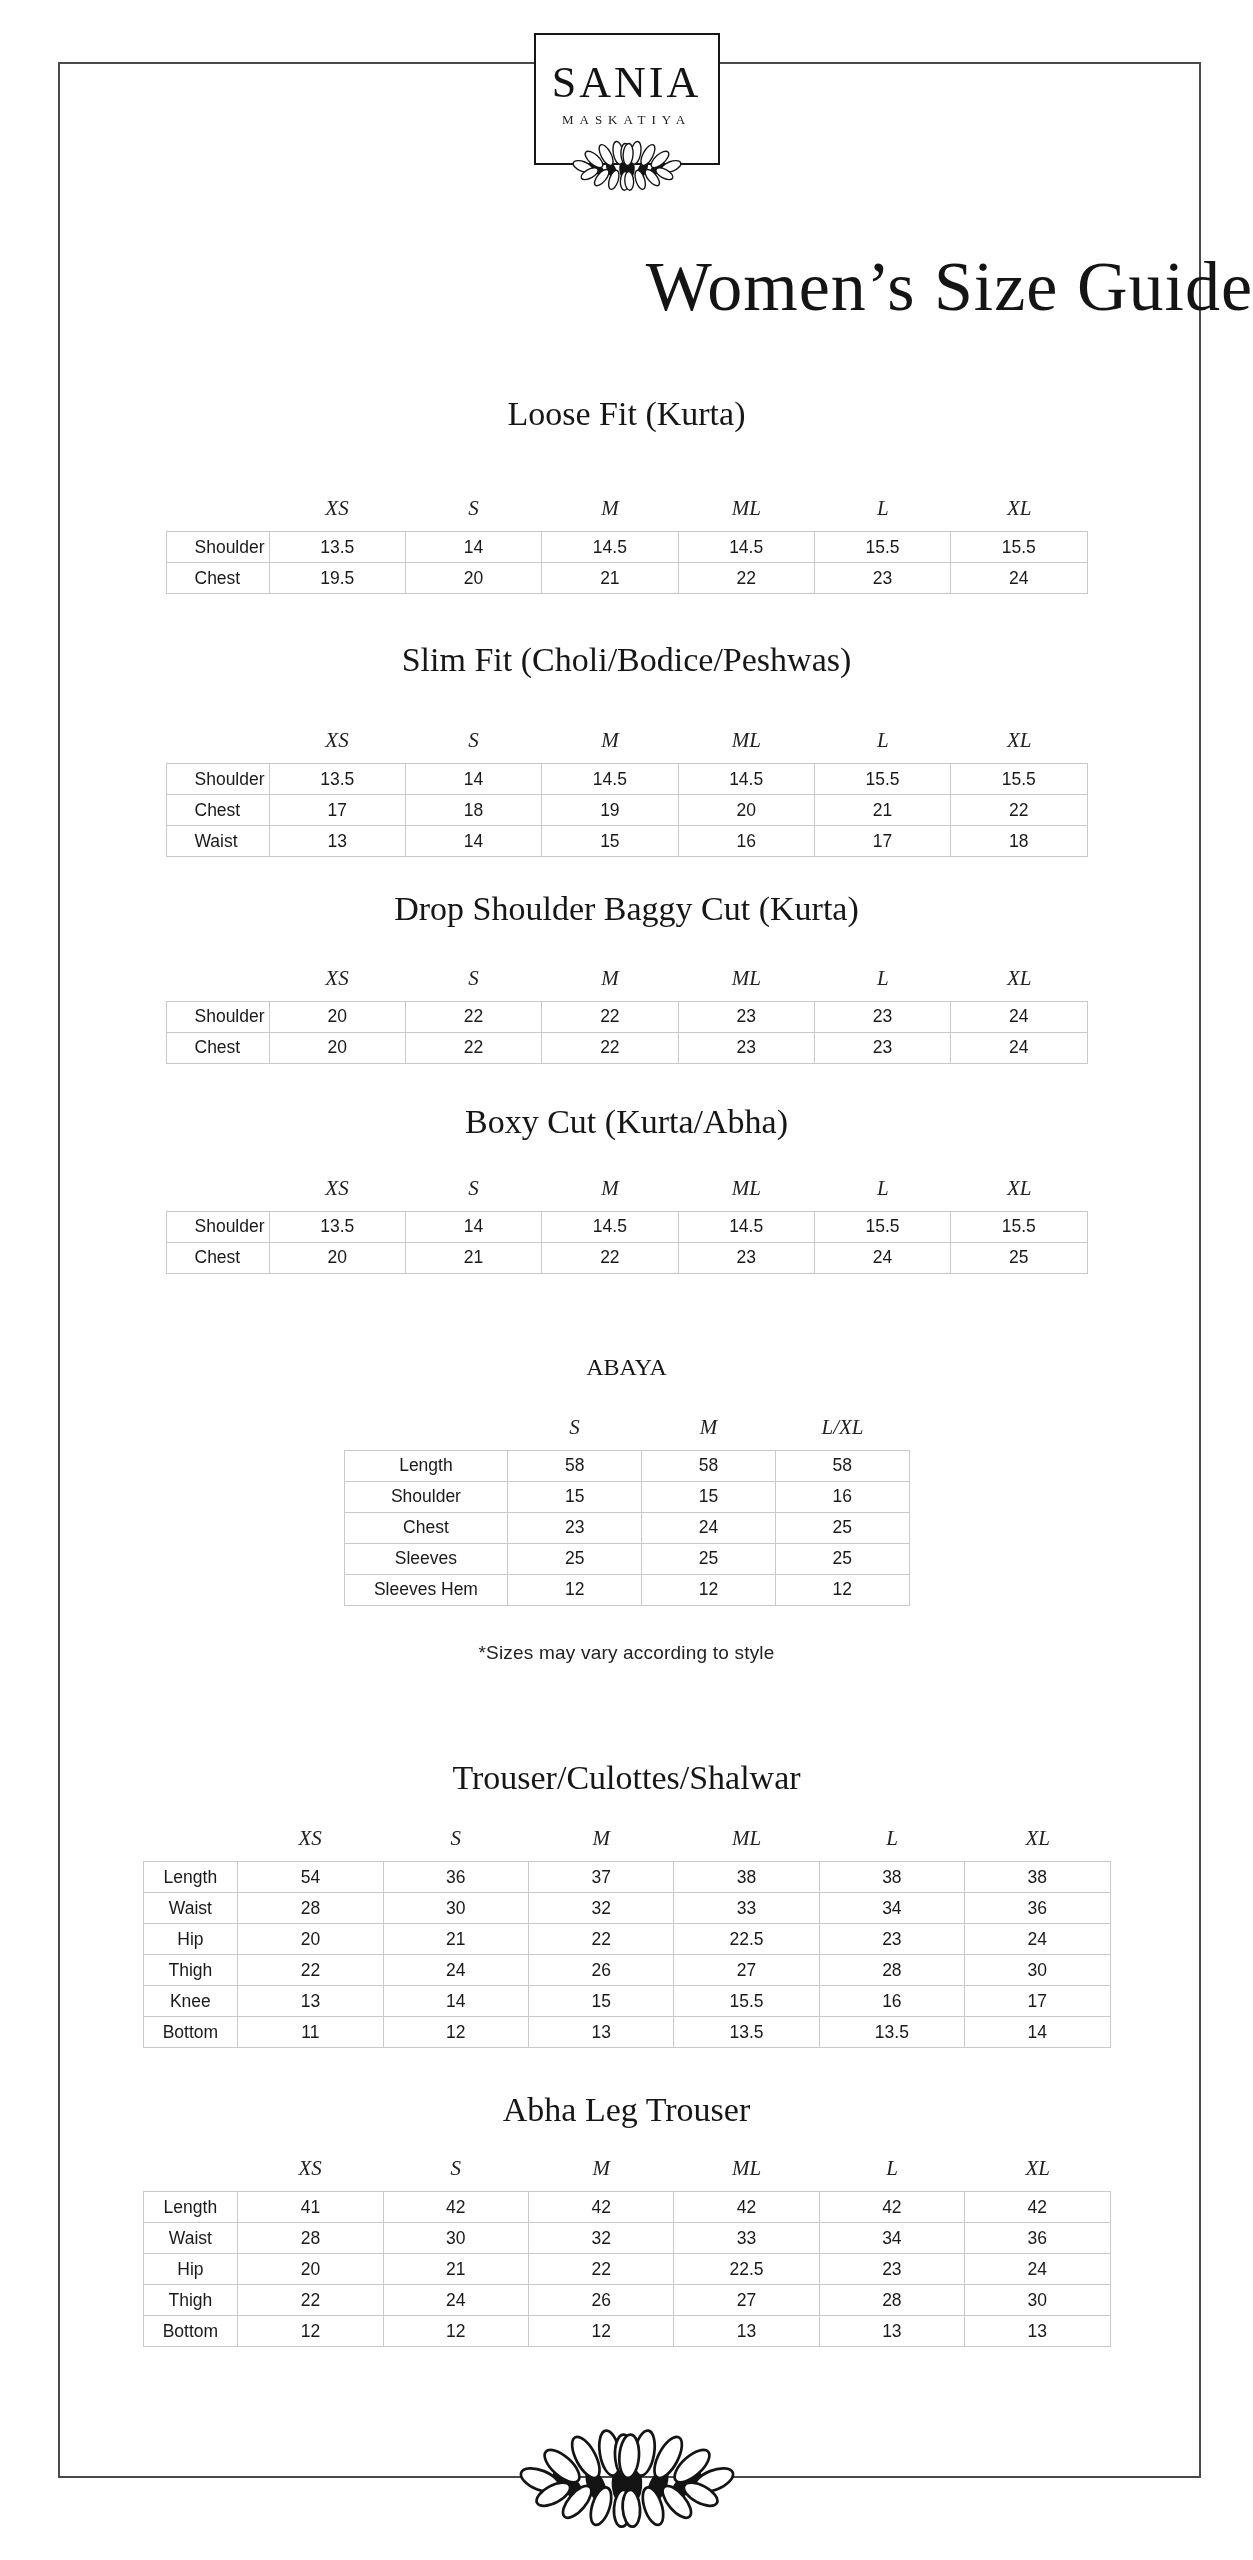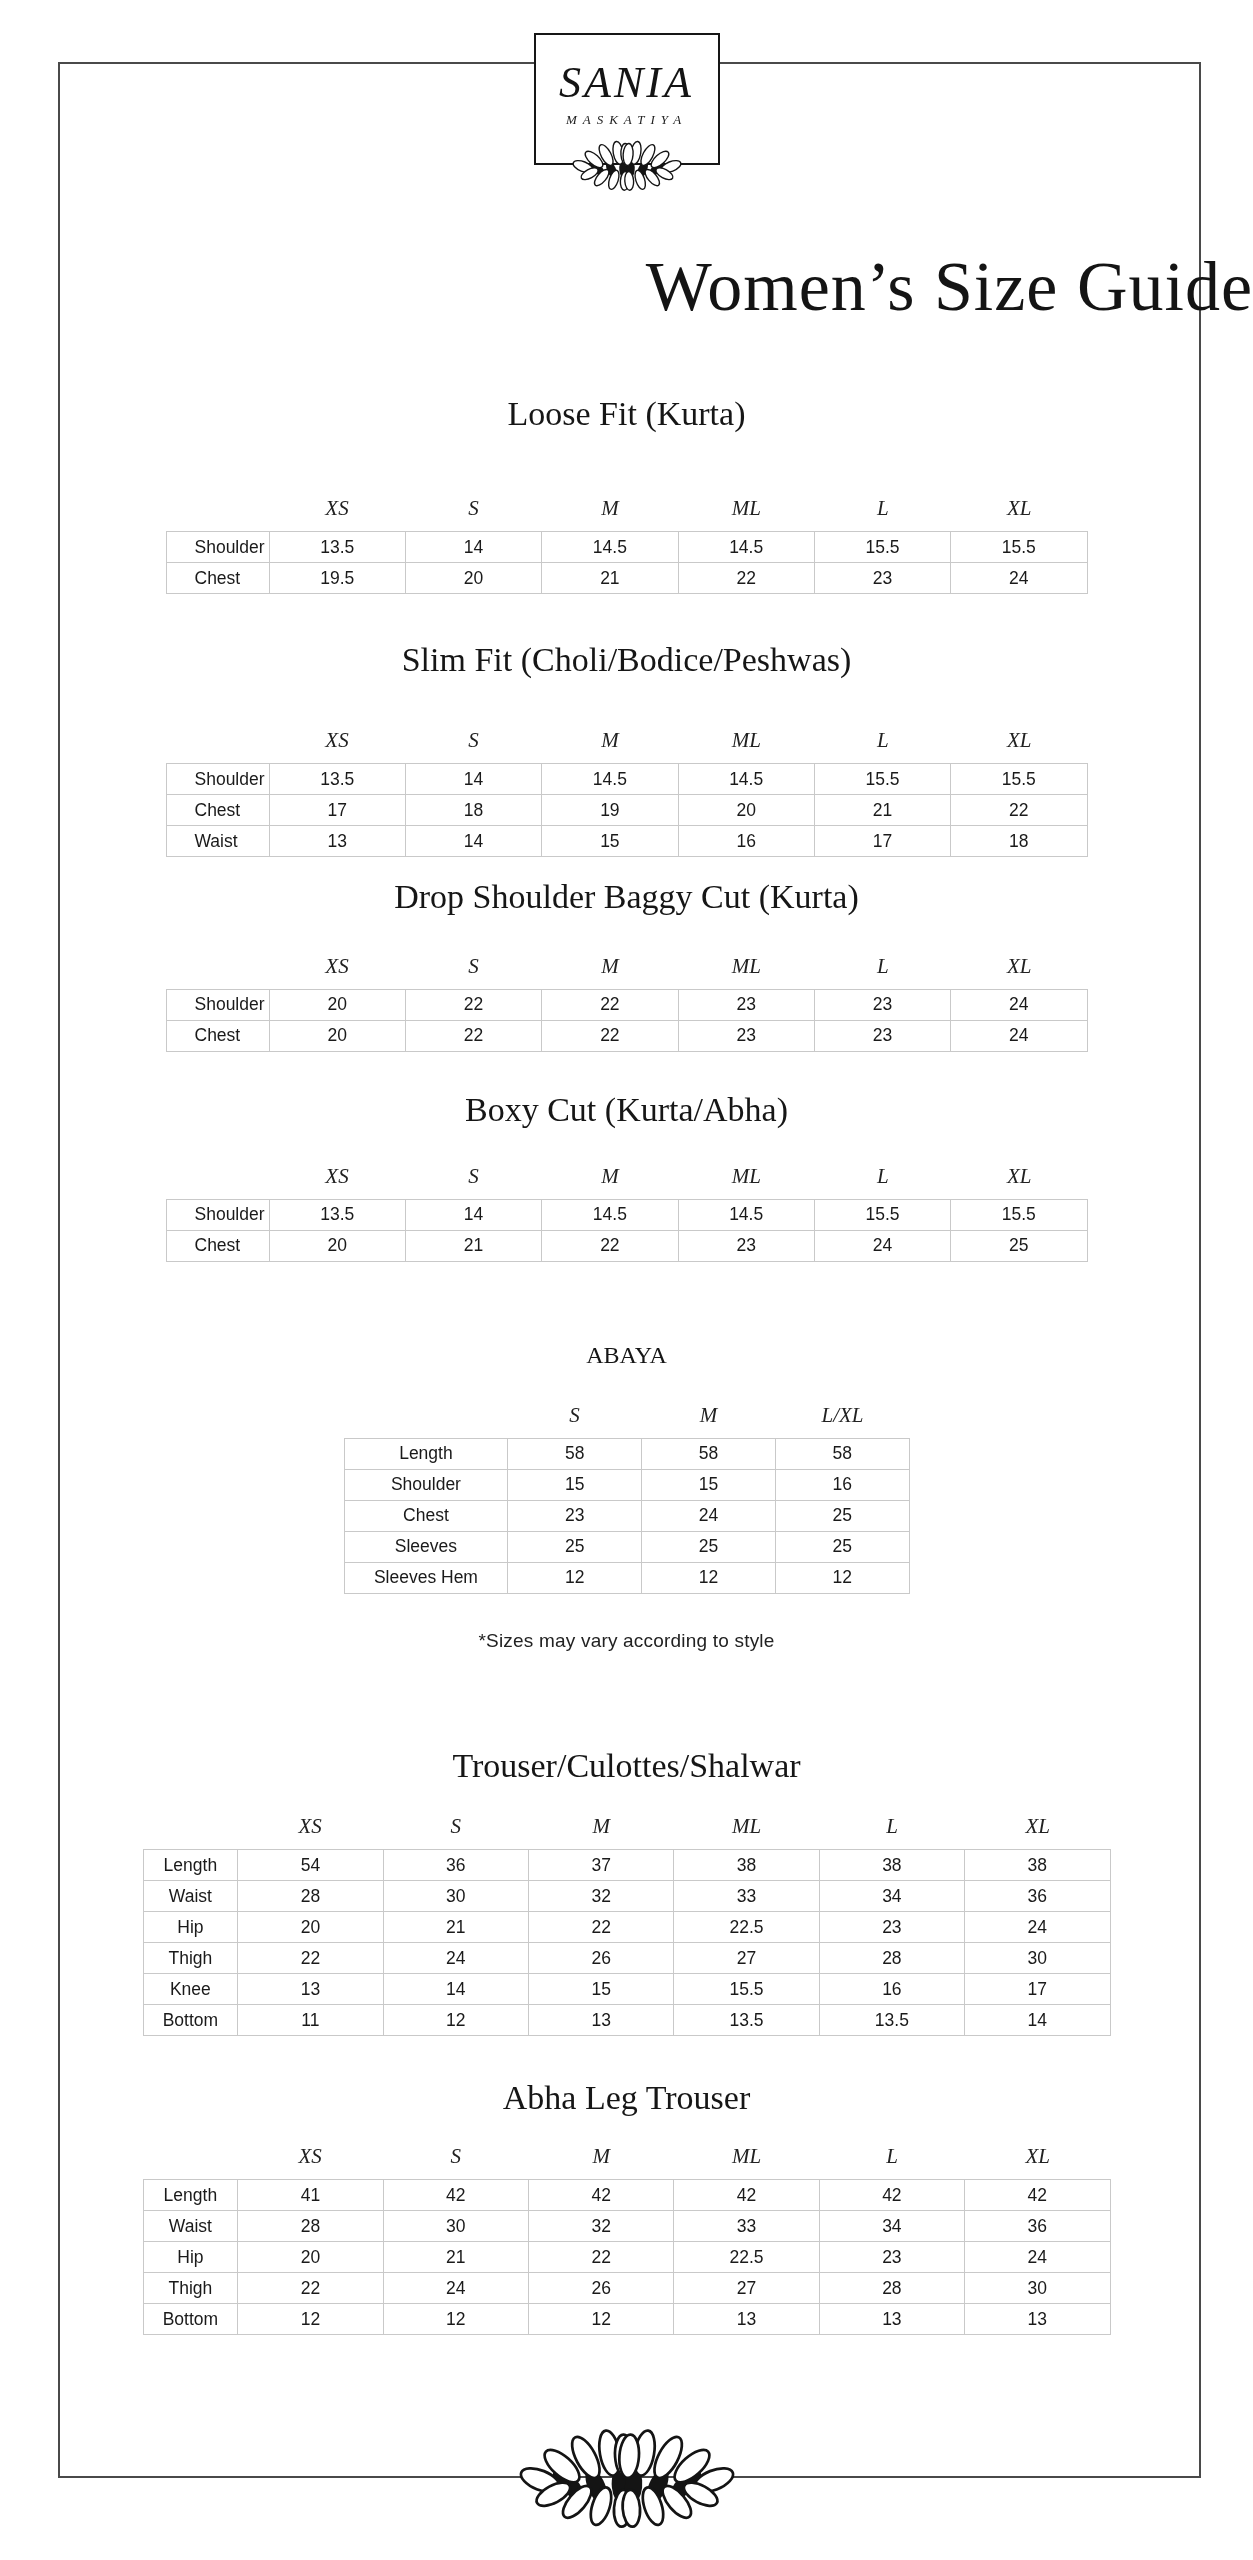--- a/index.html
+++ b/index.html
@@ -6,21 +6,21 @@
   body{
     width:1253px;height:2560px;position:relative;background:#ffffff;
     font-family:"Liberation Sans",sans-serif;color:#1a1a1a;overflow:hidden;
   }
   
   .page-frame{
     position:absolute;left:58px;top:62px;right:52px;bottom:82px;
     border:2px solid #4a4a4a;pointer-events:none;
   }
   
-  .brand{position:absolute;top:33px;left:50%;transform:translateX(-50%);width:186px;z-index:2;font-style:italic;}
+  .brand{position:absolute;top:33px;left:50%;transform:translateX(-50%);width:186px;z-index:2;}
   .logo-box{
     width:182px;height:128px;border:2px solid #161616;background:#ffffff;
     text-align:center;box-sizing:content-box;
   }
   .brand-name{
     font-family:"Liberation Serif",serif;font-size:44px;letter-spacing:3px;
     margin-top:26px;line-height:1;color:#141414;
   }
   .brand-subtitle{
     font-family:"Liberation Serif",serif;font-size:13px;letter-spacing:6px;
@@ -35,21 +35,21 @@
   .page-title{
     font-family:"Liberation Serif",serif;font-weight:normal;font-size:70px;
     line-height:1.0;text-align:right;margin:252px 0 0;color:#141414;letter-spacing:1px;
   }
   .size-section h2{
     font-family:"Liberation Serif",serif;font-weight:normal;font-size:34px;
     line-height:1.3;text-align:center;margin:0;color:#161616;
   }
   .s0 h2{margin-top:70px;}
   .s1 h2{margin-top:44px;}
-  .s2 h2{margin-top:18px;}
+  .s2 h2{margin-top:30px;}
   .s3 h2{margin-top:36px;}
   .s4 h2{margin-top:78px;font-size:24px;}
   .s5 h2{margin-top:92px;}
   .s6 h2{margin-top:40px;}
   .s0 .table-wrap{margin-top:58px;}
   .s1 .table-wrap{margin-top:44px;}
   .s2 .table-wrap{margin-top:32px;}
   .s3 .table-wrap{margin-top:30px;}
   .s4 .table-wrap{margin-top:30px;}
   .s5 .table-wrap{margin-top:24px;}

